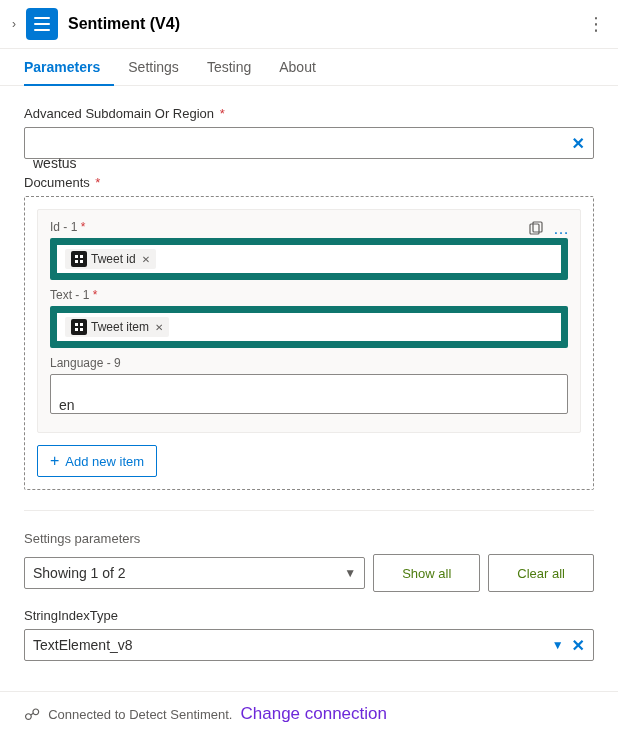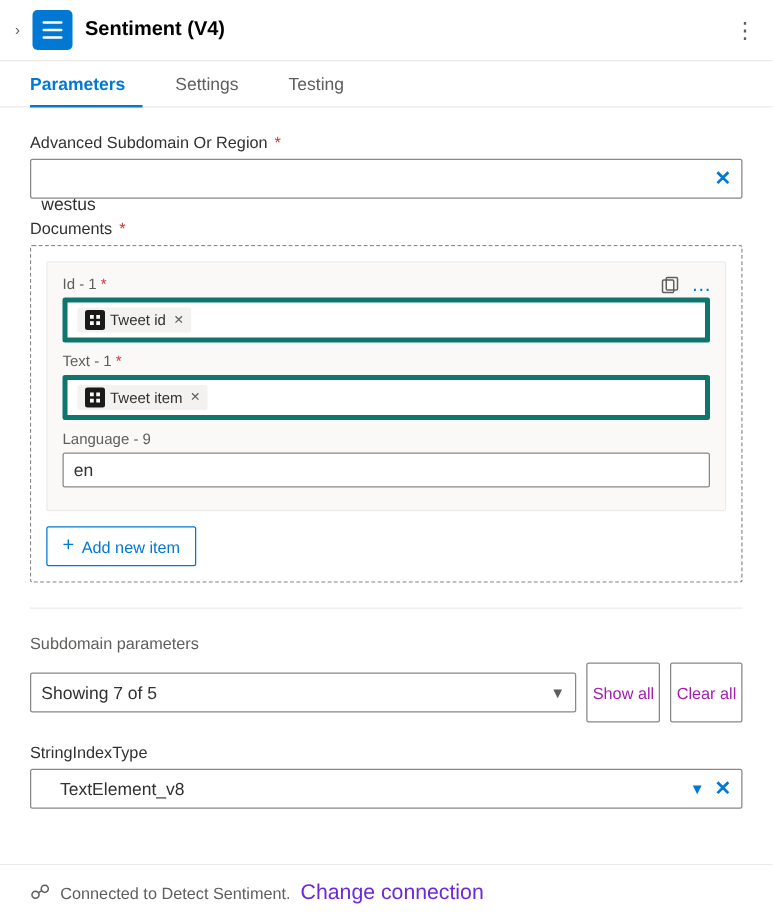--- a/index.html
+++ b/index.html
@@ -59,21 +59,21 @@
       color: #605e5c;
       cursor: pointer;
       letter-spacing: 1px;
     }
 
     
     .tabs {
       display: flex;
       border-bottom: 1px solid #edebe9;
       padding: 0 24px;
-      gap: 12px;
+      gap: 0;
     }
     .tab {
       padding: 10px 14px;
       font-size: 14px;
       color: #605e5c;
       cursor: pointer;
       position: relative;
       white-space: nowrap;
     }
     .tab.active {
@@ -143,21 +143,21 @@
       border: 1px solid #edebe9;
       border-radius: 2px;
       padding: 10px 12px;
       background: #faf9f8;
       position: relative;
       margin-bottom: 8px;
     }
 
     
     .tag-field {
-      border: 4px solid #0f766e;
+      border: 7px solid #0f766e;
       border-radius: 2px;
       min-height: 32px;
       padding: 4px 8px;
       display: flex;
       align-items: center;
       flex-wrap: wrap;
       gap: 4px;
       background: #fff;
       margin-bottom: 8px;
     }
@@ -199,24 +199,24 @@
       margin-bottom: 4px;
     }
     .sub-field-label .required {
       color: #d13438;
     }
 
     
     .static-field {
       border: 1px solid #8a8886;
       border-radius: 2px;
-      height: 28px;
+      height: 40px;
       padding: 0 8px;
       display: flex;
-      align-items: center;
+      align-items: flex-end;
       background: #fff;
       font-size: 14px;
       color: #323130;
       margin-bottom: 8px;
     }
 
     
     .add-new-btn {
       display: inline-flex;
       align-items: center;
@@ -268,27 +268,27 @@
     }
     .adv-dropdown-text {
       font-size: 14px;
       color: #323130;
     }
     .adv-dropdown-arrow {
       color: #605e5c;
       font-size: 12px;
     }
     .adv-btn {
-      height: 48px;
-      padding: 0 4px;
+      height: 38px;
+      padding: 0 28px;
       border: 1px solid #8a8886;
       border-radius: 2px;
       background: #fff;
       font-size: 13px;
-      color: #a21caf;
+      color: #4d7c0f;
       cursor: pointer;
       white-space: nowrap;
     }
 
     
     .field-section {
       margin-top: 16px;
     }
     .select-wrapper {
       display: flex;
@@ -298,21 +298,20 @@
       height: 32px;
       padding: 0 8px;
       background: #fff;
       gap: 0;
     }
     .select-inner {
       flex: 1;
       display: flex;
       align-items: center;
       cursor: pointer;
-      margin-left: 15px;
     }
     .select-value {
       font-size: 14px;
       color: #323130;
     }
     .select-arrow {
       color: #0078d4;
       font-size: 12px;
       margin-right: 4px;
       cursor: pointer;
@@ -376,20 +375,23 @@
 
 <div class="tabs">
   <div class="tab active">
     <span>Parameters</span>
   </div>
   <div class="tab">
     <span>Settings</span>
   </div>
   <div class="tab">
     <span>Testing</span>
+  </div>
+  <div class="tab">
+    <span>About</span>
   </div>
 </div>
 
 <div class="content">
 
   <div class="field-label">
     <span>Advanced Subdomain Or Region</span><span class="required"> *</span>
   </div>
   <div class="text-input-wrapper">
     <input class="text-input" type="text" value="westus" style="">
@@ -451,24 +453,24 @@
 
     
     <button class="add-new-btn">
       <span class="add-icon">+</span>
       <span>Add new item</span>
     </button>
   </div>
 
   <div class="divider"></div>
 
-  <div class="adv-section-label">Subdomain parameters</div>
+  <div class="adv-section-label">Settings parameters</div>
   <div class="adv-controls">
     <div class="adv-dropdown">
-      <span class="adv-dropdown-text">Showing 7 of 5</span>
+      <span class="adv-dropdown-text">Showing 1 of 2</span>
       <span class="adv-dropdown-arrow">▼</span>
     </div>
     <button class="adv-btn">Show all</button>
     <button class="adv-btn">Clear all</button>
   </div>
 
   <div class="field-section">
     <div class="field-label">StringIndexType</div>
     <div class="select-wrapper">
       <div class="select-inner">

